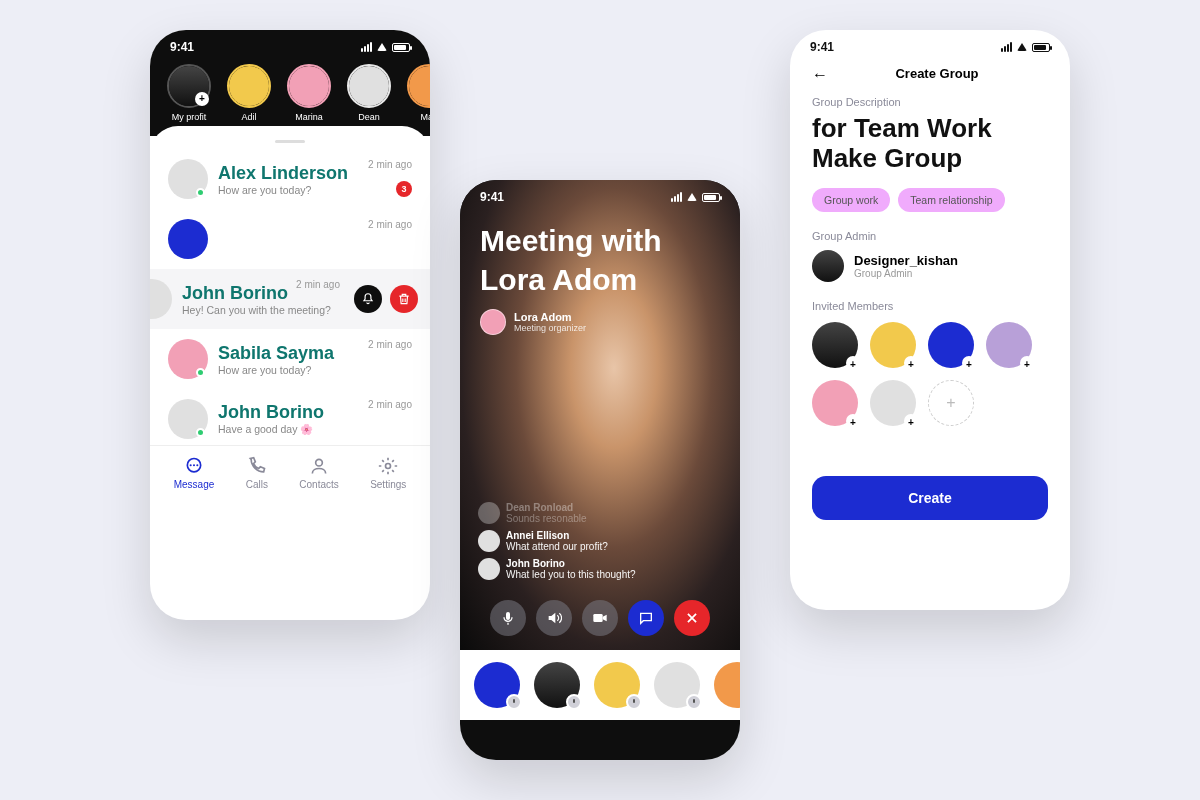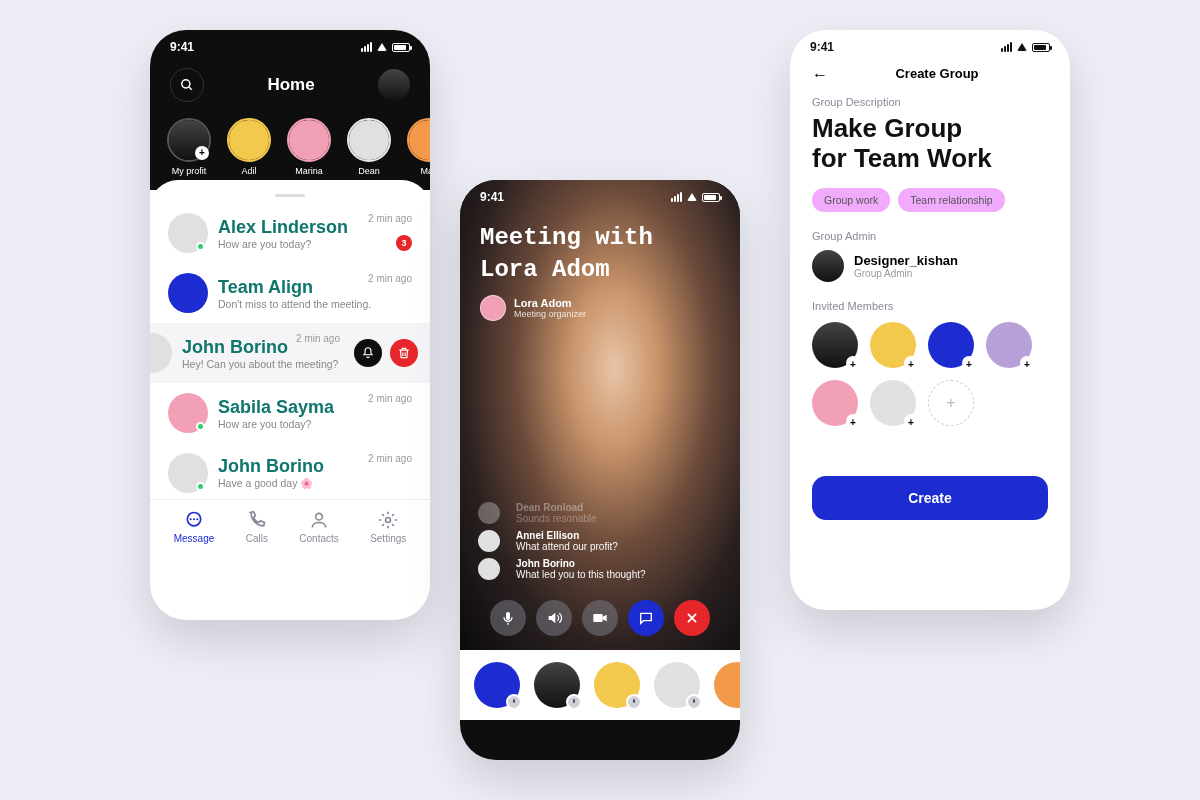--- a/index.html
+++ b/index.html
@@ -49,27 +49,27 @@
   .act-mute{background:#0e0e0e;}
   .act-del{background:#e6262a;}
   .tabbar{position:absolute;bottom:0;left:0;right:0;background:#fff;display:flex;justify-content:space-around;padding:10px 8px 14px;border-top:1px solid #eee;}
   .tab{display:flex;flex-direction:column;align-items:center;gap:3px;font-size:10px;color:#8a8a99;cursor:pointer;}
   .tab.active{color:#1c2cd1;}
   .tab svg{width:20px;height:20px;}
   .grab-handle{width:30px;height:3px;background:#ddd;border-radius:2px;margin:0 auto 6px;}
 
   
   .p2-face { background: radial-gradient(ellipse at 55% 40%, #e8c5a8 0%, #c9946a 20%, #6b4a3a 45%, #2a2020 70%, #0a0a0a 100%); position:relative; height:470px; padding:18px 20px; color:#fff;}
-  .p2-title{font-size:24px;font-weight:800;line-height:1.15;margin-top:4px;font-family:Liberation Mono, monospace;}
+  .p2-title{font-size:30px;font-weight:800;line-height:1.15;margin-top:4px;}
   .organizer{display:flex;align-items:center;gap:8px;margin-top:12px;}
   .organizer .av{width:26px;height:26px;border:1px solid rgba(255,255,255,.5);}
   .org-name{font-size:11px;font-weight:700;}
   .org-role{font-size:9px;opacity:.8;}
   .chat-bubbles{position:absolute;bottom:70px;left:18px;right:18px;display:flex;flex-direction:column;gap:6px;}
-  .bubble{display:flex;gap:16px;align-items:flex-start;}
+  .bubble{display:flex;gap:6px;align-items:flex-start;}
   .bubble .av{width:22px;height:22px;flex:0 0 22px;}
   .bub-name{font-size:10px;font-weight:700;}
   .bub-text{font-size:10px;opacity:.95;}
   .bubble.faded{opacity:.35;}
   .call-controls{position:absolute;bottom:14px;left:0;right:0;display:flex;justify-content:center;gap:10px;}
   .ctrl{width:36px;height:36px;border-radius:50%;display:flex;align-items:center;justify-content:center;cursor:pointer;color:#fff;}
   .ctrl.grey{background:rgba(120,120,130,.55);}
   .ctrl.blue{background:#1c2cd1;}
   .ctrl.red{background:#e6262a;}
   .participants-strip{background:#fff;padding:12px 14px;display:flex;gap:14px;overflow:hidden;}
@@ -116,32 +116,20 @@
         <div class="bars">
             <span></span>
             <span></span>
             <span></span>
             <span></span>
           </div>
         <div class="wifi"></div>
         <div class="batt"></div>
       </div>
     </div>
-    <div class="p1-header">
-      <div class="search-btn">
-        <svg width="14" height="14" viewBox="0 0 24 24" fill="none" stroke="currentColor" stroke-width="2.5">
-            <circle cx="10" cy="10" r="7"></circle>
-            <path d="m20 20-5-5"></path>
-          </svg>
-      </div>
-      <div class="p1-title">Home</div>
-      <div class="av sm c0">
-          <div class="face"></div>
-        </div>
-    </div>
     <div class="stories" id="stories">
         <div class="story">
           <div class="ring" style="border:2px solid #555">
             <div class="av c0">
               <div class="face"></div>
             </div>
             <div class="plus-add">+</div>
           </div>
           <div class="story-label">My profit</div>
         </div>
@@ -191,33 +179,29 @@
             <div class="chat-sub">How are you today?</div>
           </div>
           <div class="chat-time">2 min ago</div>
           <div class="online-dot"></div>
           <div class="badge-red">3</div>
         </div>
         <div class="chat-row">
           <div class="av c5">
             <div class="face"></div>
           </div>
-          <div class="chat-info">
-            <div class="chat-name">Team Align</div>
-            <div class="chat-sub">Don't miss to attend the meeting.</div>
-          </div>
           <div class="chat-time">2 min ago</div>
         </div>
         <div class="chat-row swiped">
           <div class="av c3">
             <div class="face"></div>
           </div>
           <div class="chat-info">
             <div class="chat-name">John Borino</div>
-            <div class="chat-sub">Hey! Can you about the meeting?</div>
+            <div class="chat-sub">Hey! Can you with the meeting?</div>
           </div>
           <div class="chat-time">2 min ago</div>
           <div class="swipe-actions">
             <div class="act-btn act-mute">
               <svg width="14" height="14" viewBox="0 0 24 24" fill="none" stroke="#fff" stroke-width="2">
                 <path d="M12 3a5 5 0 0 0-5 5v4l-2 3h14l-2-3V8a5 5 0 0 0-5-5zM10 18a2 2 0 0 0 4 0"></path>
               </svg>
             </div>
             <div class="act-btn act-del">
               <svg width="14" height="14" viewBox="0 0 24 24" fill="none" stroke="#fff" stroke-width="2">
@@ -420,22 +404,22 @@
       <div class="wifi"></div>
       <div class="batt"></div>
     </div>
   </div>
   <div class="p3-body">
     <div class="p3-head">
       <div class="back-btn">←</div>
       <div class="p3-head-title">Create Group</div>
     </div>
     <div class="sec-label">Group Description</div>
+    <div class="big-title">for Team Work</div>
     <div class="big-title">Make Group</div>
-    <div class="big-title">for Team Work</div>
     <div class="chips" id="chips">
         <div class="chip">Group work</div>
         <div class="chip">Team  relationship</div>
       </div>
     <div class="sec-label">Group Admin</div>
     <div class="admin-row">
       <div class="av c0">
           <div class="face"></div>
         </div>
       <div>

